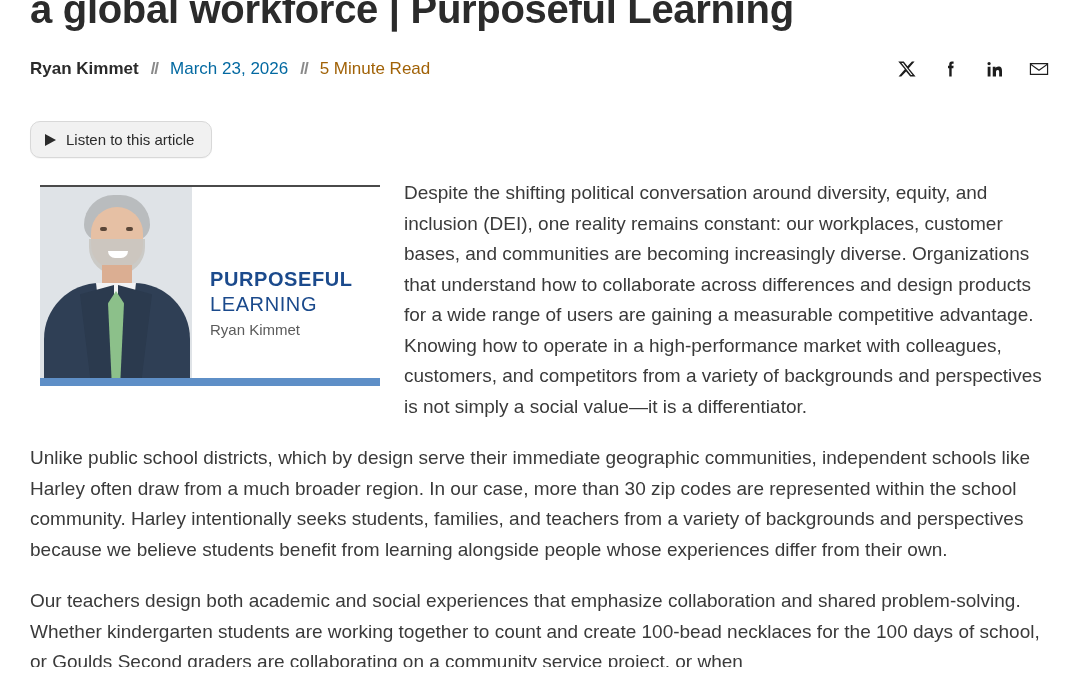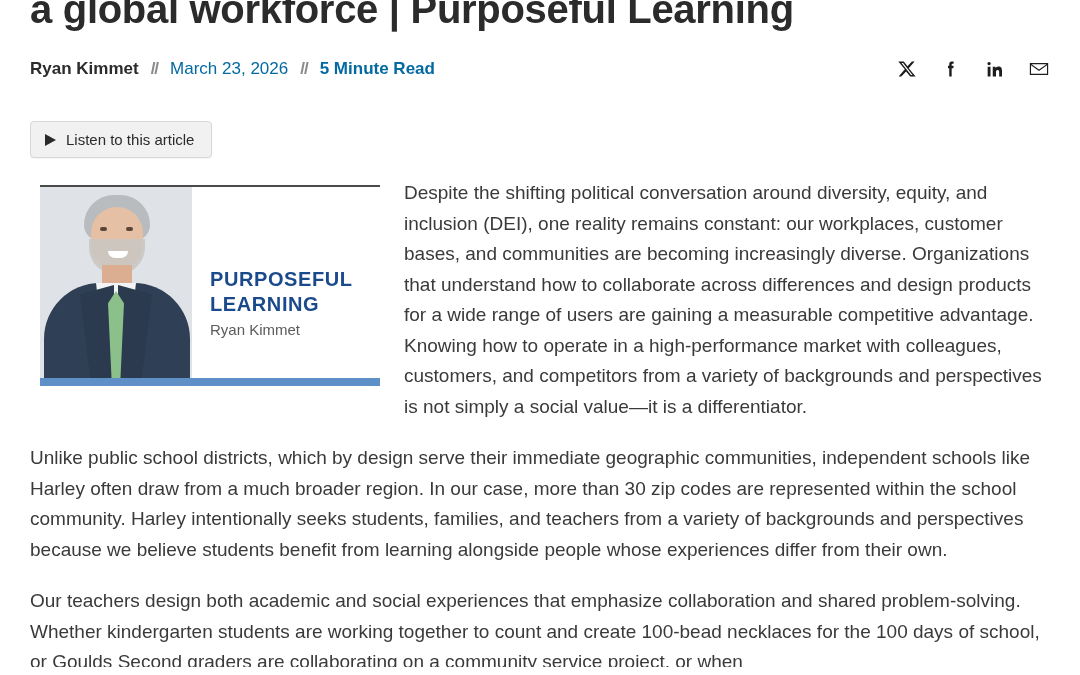--- a/index.html
+++ b/index.html
@@ -50,21 +50,21 @@
     white-space: nowrap;
   }
   .byline .author { font-weight: bold; color: #2b2b2b; }
   .byline .sep {
     color: #8a8a8a;
     font-weight: bold;
     margin: 0 12px;
     letter-spacing: -1px;
   }
   .byline .date { color: #0369a1; }
-  .byline .read { font-weight: bold; color: #0369a1; }
+  .byline .read { font-weight: normal; color: #a16207; }
 
   .share-icons {
     display: flex;
     align-items: center;
     gap: 22px;
   }
   .share-icons .ico {
     display: inline-flex;
     align-items: center;
     justify-content: center;
@@ -77,21 +77,21 @@
 
   
   .listen-btn {
     display: inline-flex;
     align-items: center;
     gap: 10px;
     margin-top: 37px;
     padding: 9px 17px 9px 14px;
     background: #f1f1f1;
     border: 1px solid #d8d8d8;
-    border-radius: 4px;
+    border-radius: 10px;
     font-size: 15px;
     color: #2b2b2b;
     cursor: pointer;
     box-shadow: 0 1px 1px rgba(0,0,0,0.04);
   }
   .listen-btn .play-tri {
     width: 0; height: 0;
     border-left: 11px solid #2b2b2b;
     border-top: 6.5px solid transparent;
     border-bottom: 6.5px solid transparent;
@@ -178,21 +178,21 @@
 
   .brand {
     position: absolute;
     left: 170px; top: 80px;
     width: 168px;
   }
   .brand .l1 {
     font-size: 20px; font-weight: bold; color: #1b4a8c; letter-spacing: .6px; line-height: 25px;
   }
   .brand .l2 {
-    font-size: 20px; font-weight: bold; color: #1b4a8c; letter-spacing: .6px; line-height: 25px;
+    font-size: 20px; font-weight: normal; color: #1b4a8c; letter-spacing: .6px; line-height: 25px;
   }
   .brand .l3 {
     font-size: 15px; color: #5b5b5b; margin-top: 4px; line-height: 18px;
   }
   .figure .rule-bottom {
     height: 8px;
     background: #5e8fc7;
     width: 100%;
   }
 

